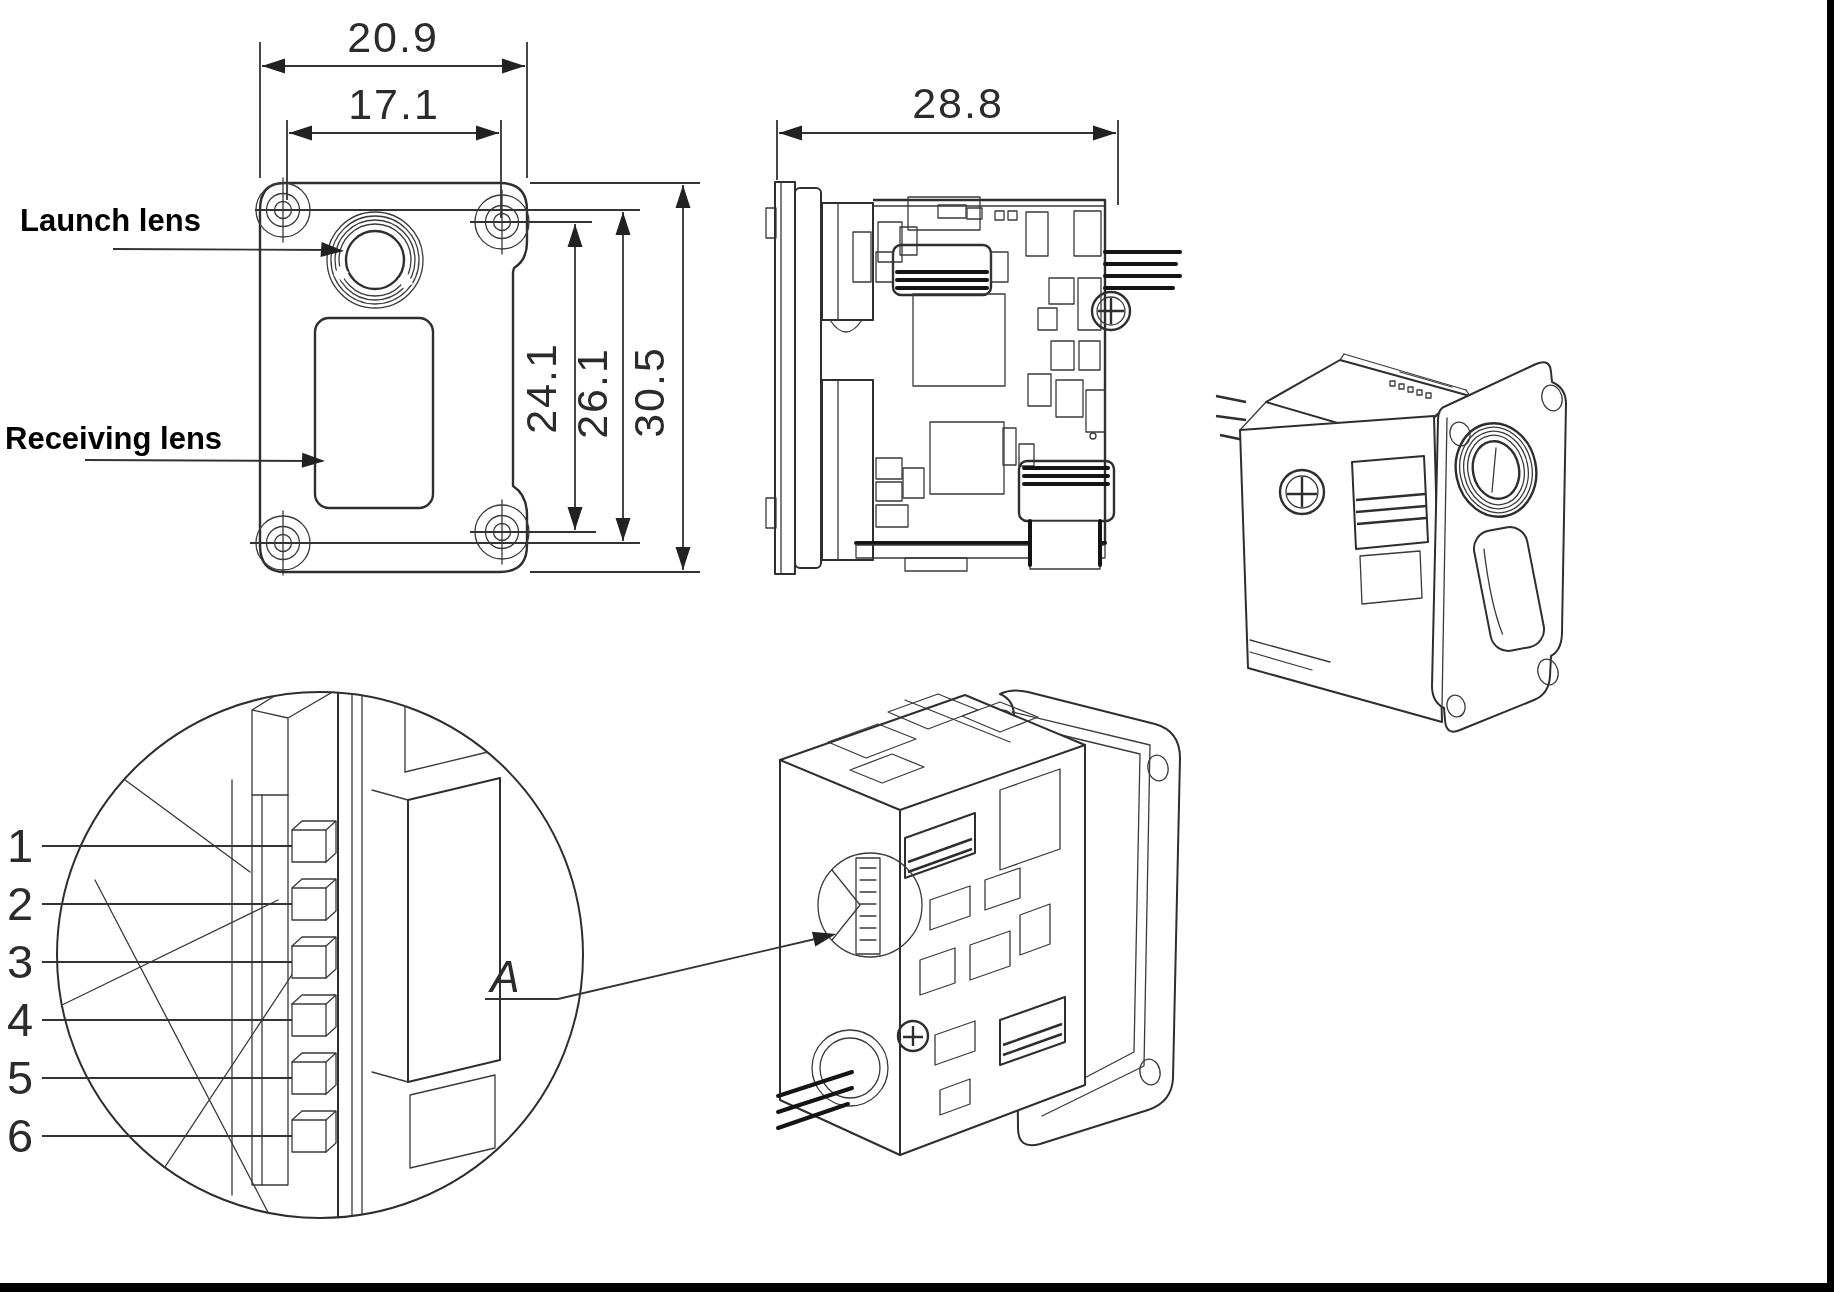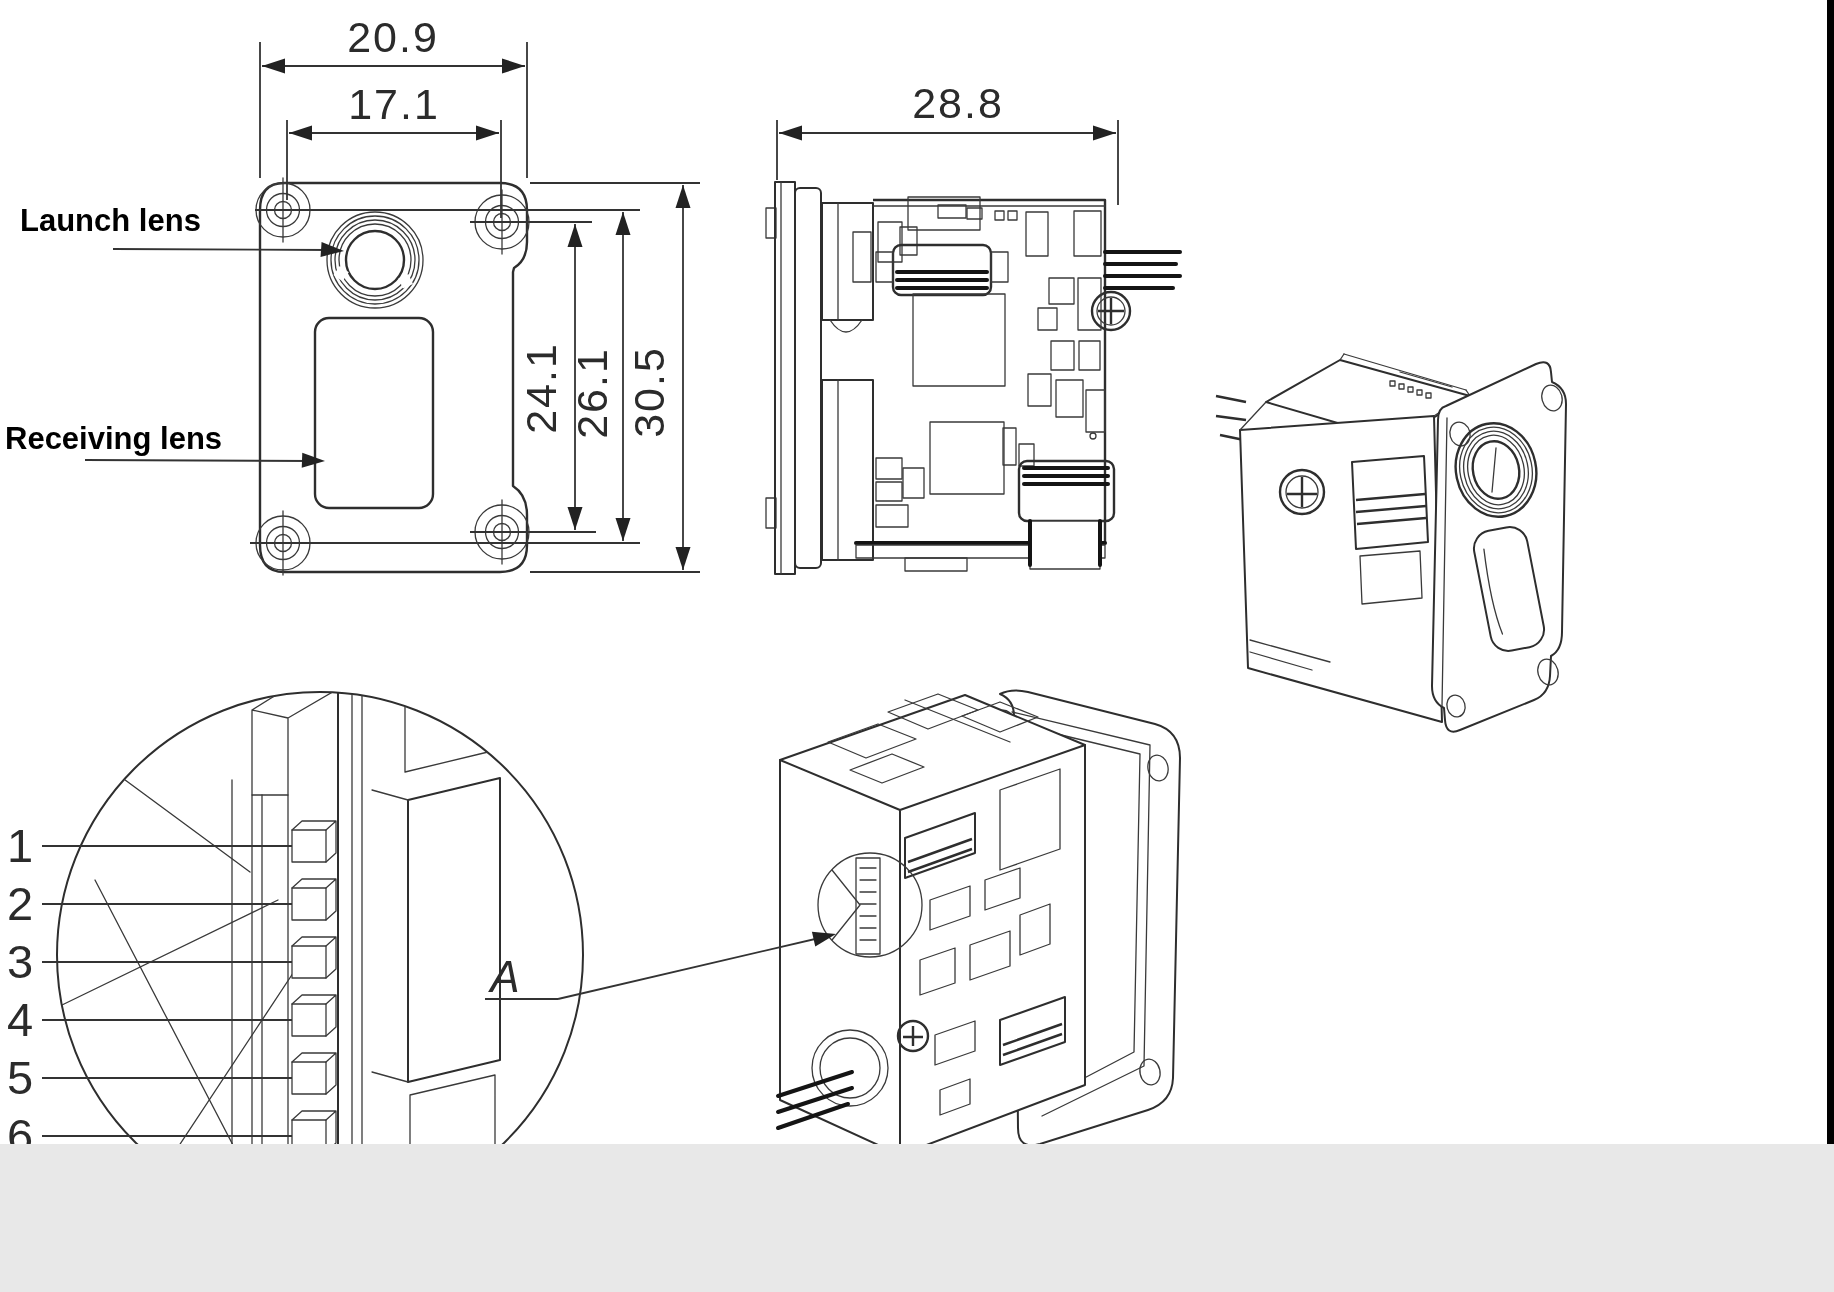--- a/index.html
+++ b/index.html
@@ -1,16 +1,16 @@
 <!DOCTYPE html>
 <html><head>
 <meta charset="utf-8">
 <style>
   html,body{margin:0;padding:0;background:#e8e8e8}
-  .sheet{position:relative;width:1834px;height:1144px;background:#ffffff;overflow:hidden;margin:0 auto}
+  .sheet{position:relative;width:1834px;height:1292px;background:#ffffff;overflow:hidden;margin:0 auto}
   svg{display:block}
   text{fill:#202020;font-family:"Liberation Sans",sans-serif}
   .dim{font-size:43px;fill:#2b2b2b;letter-spacing:2px}
   .lbl{font-size:31px;font-weight:bold;fill:#000}
   .pin{font-size:47px;fill:#2b2b2b}
   .ref{font-size:44px;font-style:italic;fill:#2b2b2b}
   .ln{stroke:#2e2e2e;stroke-width:2;fill:none;stroke-linecap:round;stroke-linejoin:round}
   .thin{stroke:#3a3a3a;stroke-width:1.3;fill:none;stroke-linecap:round;stroke-linejoin:round}
   .med{stroke:#2e2e2e;stroke-width:2.4;fill:none;stroke-linejoin:round}
   .bold{stroke:#141414;stroke-width:4;fill:none;stroke-linecap:round}

